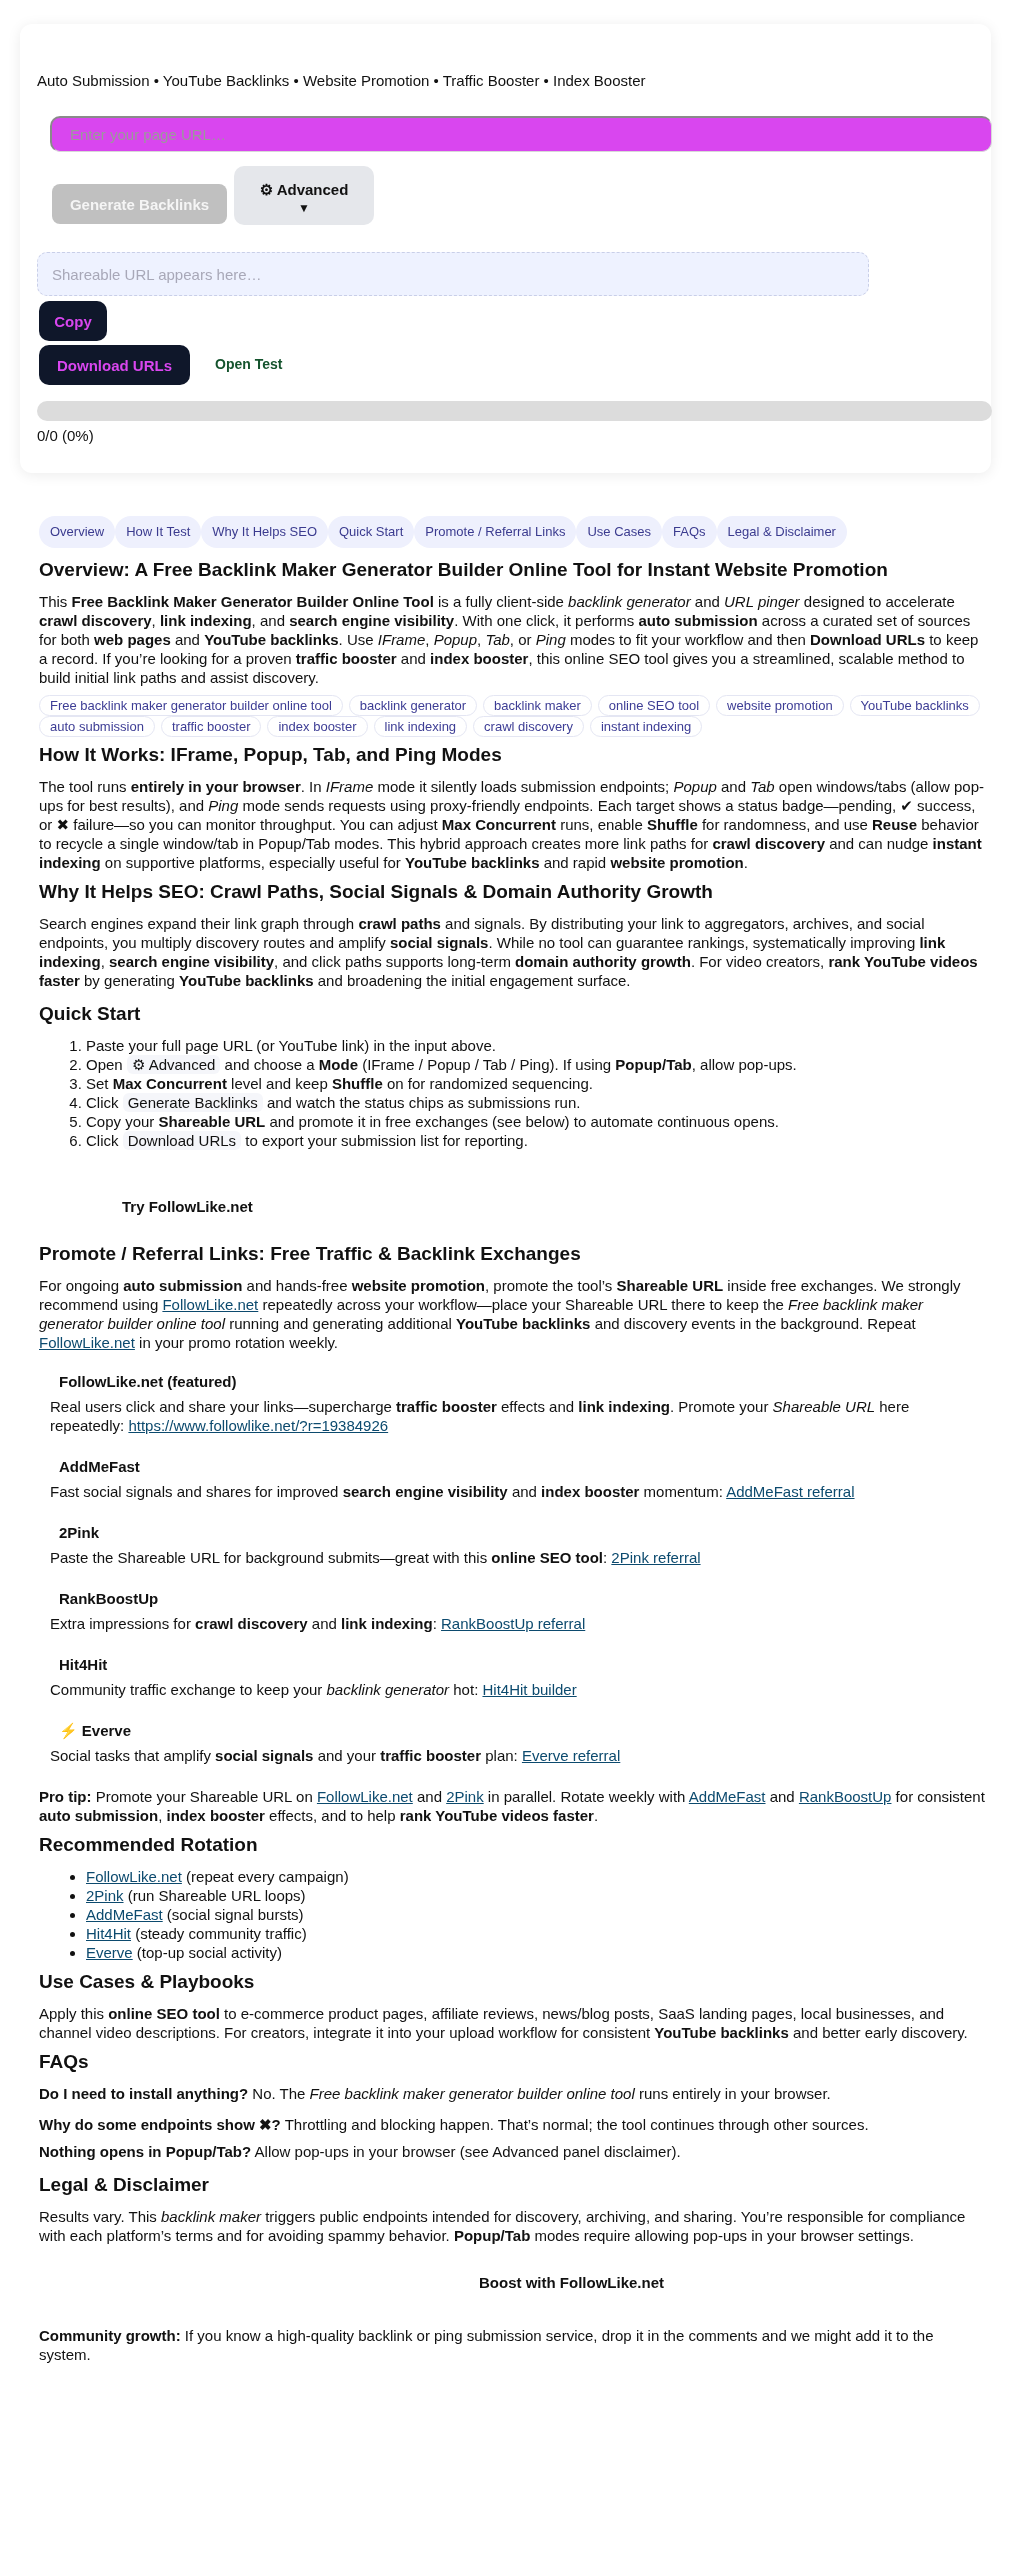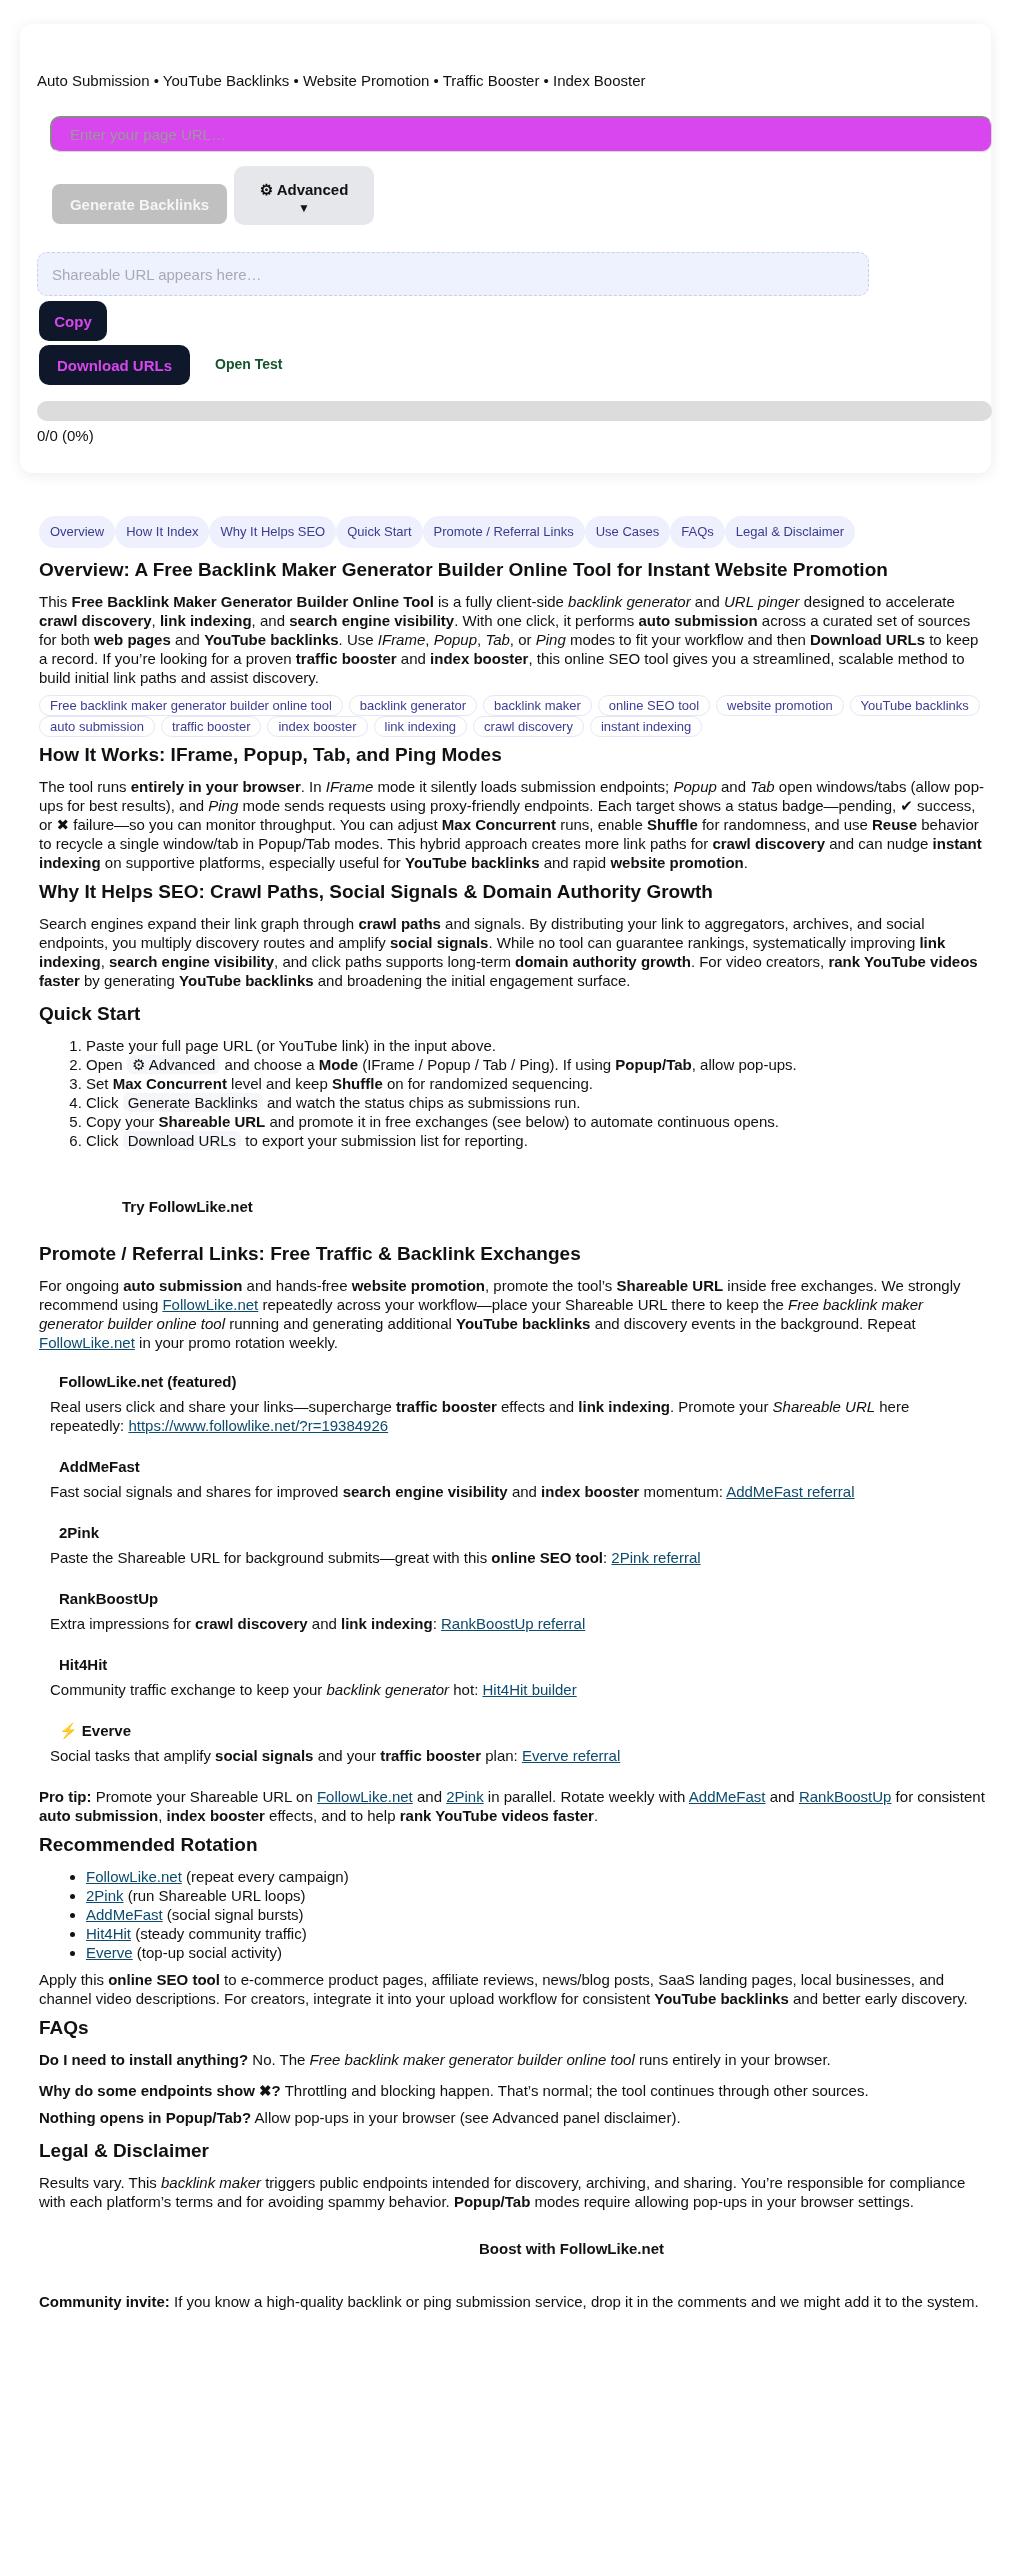--- a/index.html
+++ b/index.html
@@ -163,21 +163,21 @@
 <button class="btn-dark btn-copy">Copy</button>
 <button class="btn-dark btn-download">Download URLs</button>
 <a class="open-test" href="#">Open Test</a>
 <div class="progress">
   <div class="progress-fill" id="progress-fill" style="width: 0%;"></div>
 </div>
 <div class="progress-text">0/0 (0%)</div>
 
 <nav class="nav" id="nav">
     <a href="#">Overview</a>
-    <a href="#">How It Index</a>
+    <a href="#">How It Test</a>
     <a href="#">Why It Helps SEO</a>
     <a href="#">Quick Start</a>
     <a href="#">Promote / Referral Links</a>
     <a href="#">Use Cases</a>
     <a href="#">FAQs</a>
     <a href="#">Legal &amp; Disclaimer</a>
   </nav>
 
 <div class="content">
   <section>
@@ -260,33 +260,34 @@
     <ul id="rotation" style="margin-bottom:8px">
         <li><a href="#">FollowLike.net</a> (repeat every campaign)</li>
         <li><a href="#">2Pink</a> (run Shareable URL loops)</li>
         <li><a href="#">AddMeFast</a> (social signal bursts)</li>
         <li><a href="#">Hit4Hit</a> (steady community traffic)</li>
         <li><a href="#">Everve</a> (top-up social activity)</li>
       </ul>
   </section>
 
   <section>
+    <h2>Use Cases &amp; Playbooks</h2>
     <p>Apply this <strong>online SEO tool</strong> to e-commerce product pages, affiliate reviews, news/blog posts, SaaS landing pages, local businesses, and channel video descriptions. For creators, integrate it into your upload workflow for consistent <strong>YouTube backlinks</strong> and better early discovery.</p>
   </section>
 
   <section>
     <h2>FAQs</h2>
     <div id="faqs">
         <p style="margin-bottom: 12px;"><strong>Do I need to install anything?</strong> No. The <em>Free backlink maker generator builder online tool</em> runs entirely in your browser.</p>
         <p style="margin-bottom: 8px;"><strong>Why do some endpoints show ✖?</strong> Throttling and blocking happen. That’s normal; the tool continues through other sources.</p>
         <p style="margin-bottom: 12px;"><strong>Nothing opens in Popup/Tab?</strong> Allow pop-ups in your browser (see Advanced panel disclaimer).</p>
       </div>
   </section>
 
   <section>
     <h2>Legal &amp; Disclaimer</h2>
     <p>Results vary. This <em>backlink maker</em> triggers public endpoints intended for discovery, archiving, and sharing. You’re responsible for compliance with each platform’s terms and for avoiding spammy behavior. <strong>Popup/Tab</strong> modes require allowing pop-ups in your browser settings.</p>
   </section>
 
   <a class="boost" href="#">Boost with FollowLike.net</a>
-  <p class="community"><strong>Community invite:</strong> If you know a high-quality backlink or ping submission service, drop it in the comments and we might add it to the system.</p>
+  <p class="community"><strong>Community growth:</strong> If you know a high-quality backlink or ping submission service, drop it in the comments and we might add it to the system.</p>
 </div>
 
 
 </body></html>

